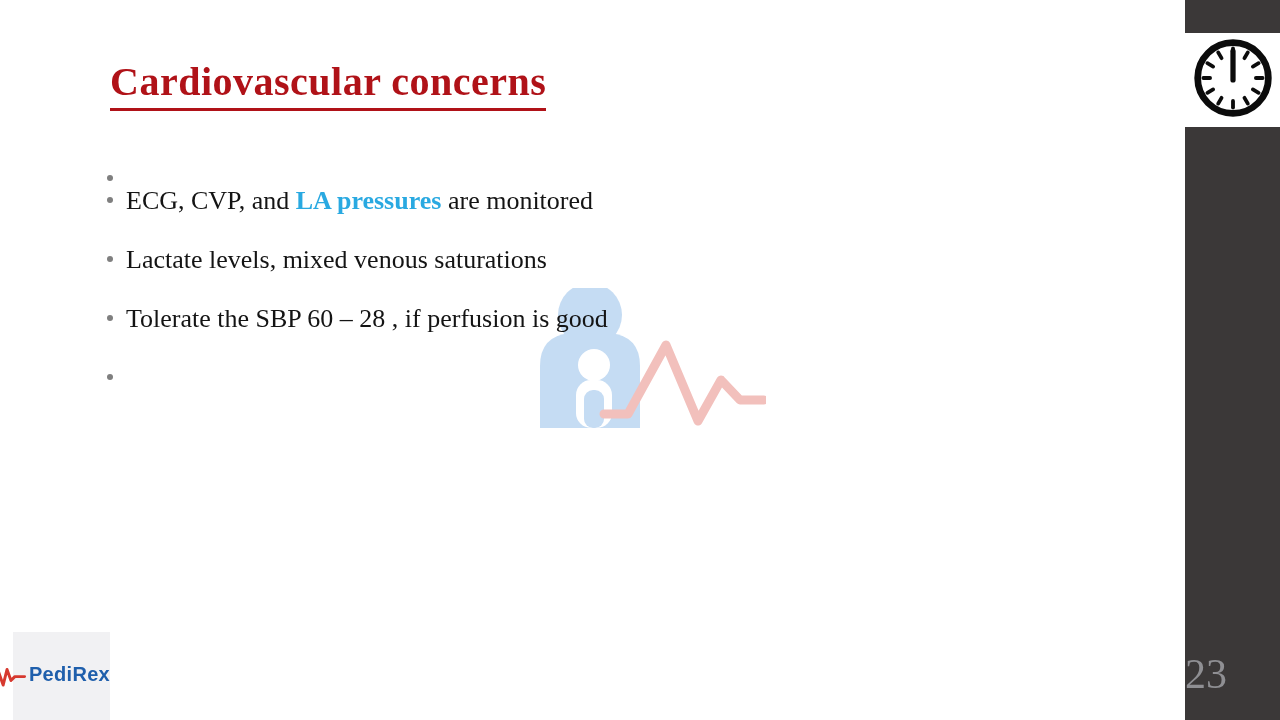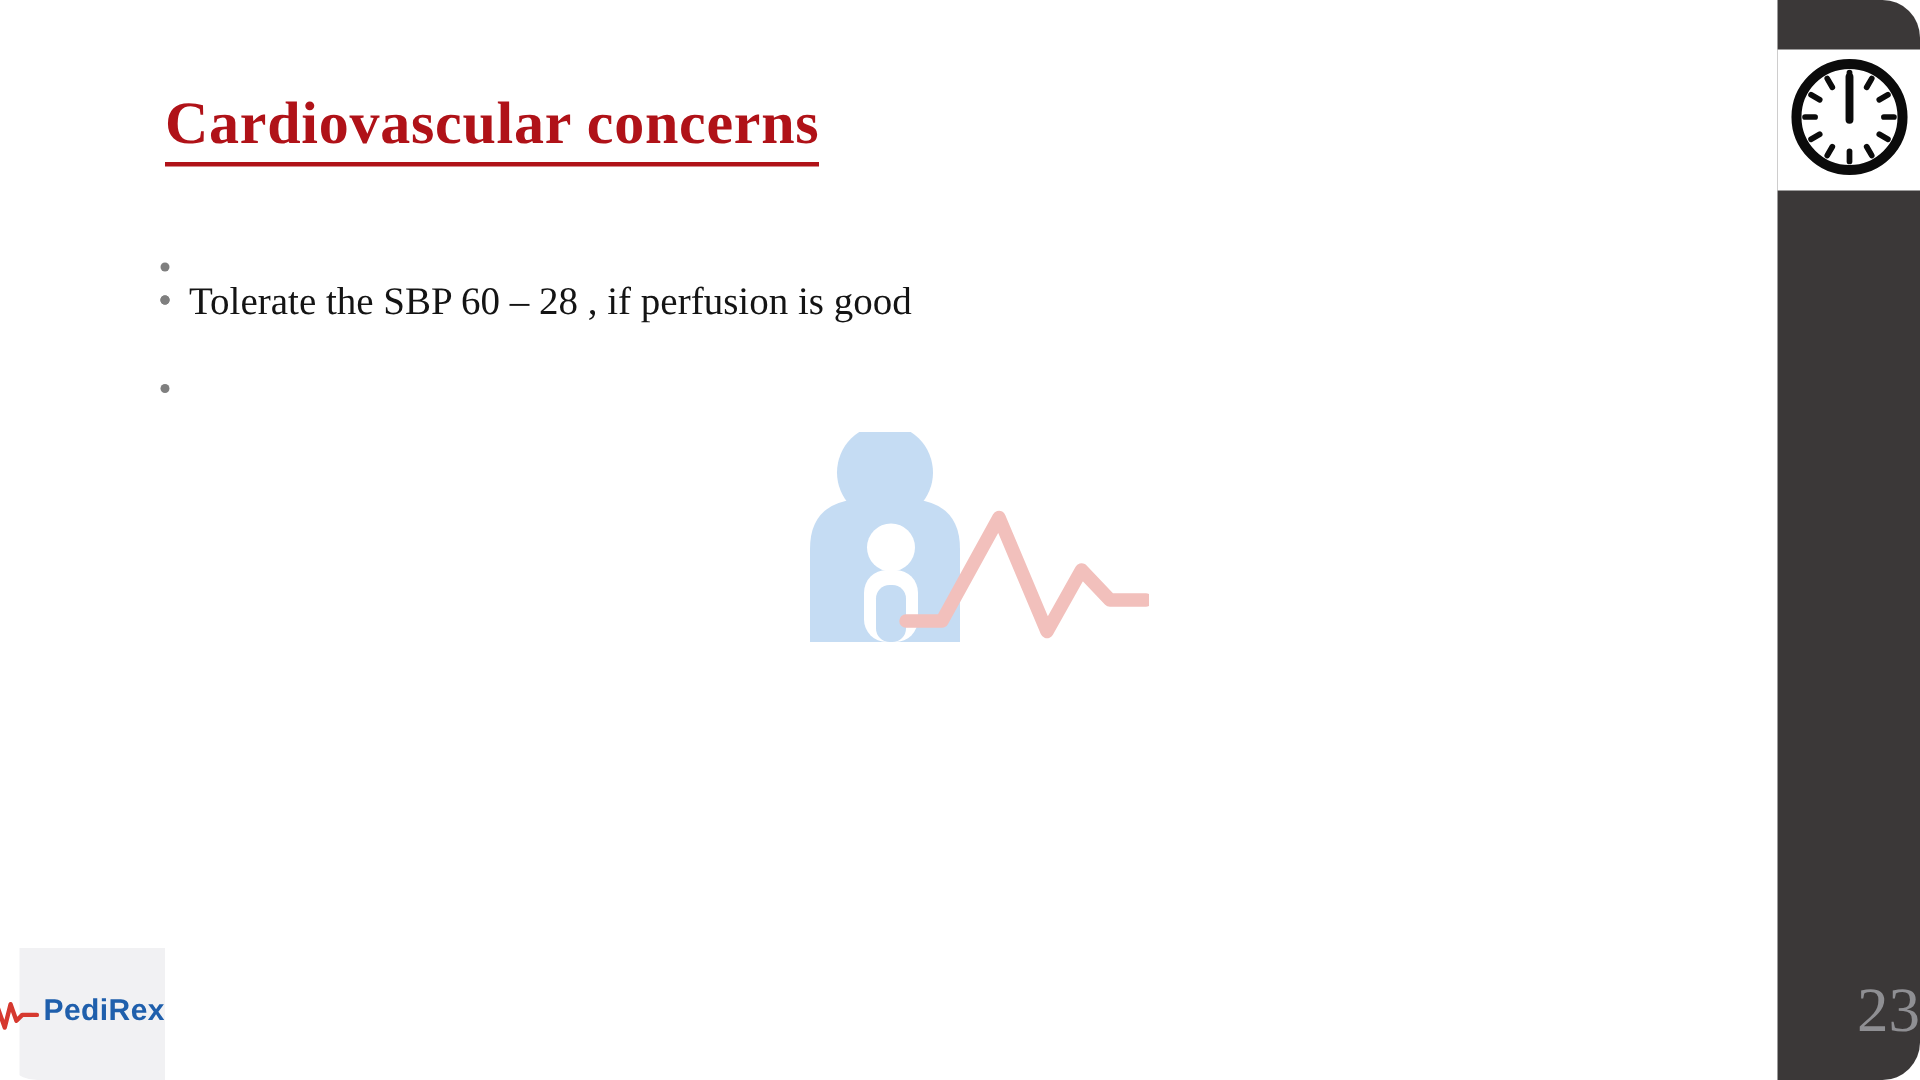--- a/index.html
+++ b/index.html
@@ -1,19 +1,19 @@
 <!DOCTYPE html>
 <html style="--title-red: #B01218; --highlight-blue: #29A9E1; --sidebar-dark: #3B3838; --page-number-gray: #8F8F93; --logo-blue: #1F5FAC; --logo-red: #D6392F; --watermark-blue: #C5DCF3; --watermark-red: #F2C0BC;"><head>
 <meta charset="utf-8">
 <style>
   * { margin: 0; padding: 0; box-sizing: border-box; }
   html, body { width: 1280px; height: 720px; overflow: hidden; background: #fff; }
   .slide {
     position: relative; width: 1280px; height: 720px; background: #ffffff;
-    font-family: "Liberation Serif", "DejaVu Serif", serif; overflow: hidden; border-radius: 25px;
+    font-family: "Liberation Serif", "DejaVu Serif", serif; overflow: hidden;
   }
 
   
   .watermark { position: absolute; left: 528px; top: 288px; width: 238px; height: 140px; z-index: 1; }
 
   
   .title {
     position: absolute; left: 110px; top: 58px; z-index: 2;
     font-size: 40px; font-weight: 700; color: var(--title-red, #B01218);
     display: inline-block; border-bottom: 3px solid var(--title-red, #B01218);
@@ -49,21 +49,21 @@
   .sidebar {
     position: absolute; left: 1185px; top: 0; width: 95px; height: 720px;
     background: var(--sidebar-dark, #3B3838); z-index: 3;
   }
   .clock-box {
     position: absolute; left: 0; top: 33px; width: 95px; height: 94px;
     background: #ffffff; display: flex; align-items: center; justify-content: center;
   }
   .page-number {
     position: absolute; bottom: 22px; left: 0; width: 100%;
-    text-align: right; font-size: 42px; color: var(--page-number-gray, #8F8F93);
+    text-align: left; font-size: 42px; color: var(--page-number-gray, #8F8F93);
     font-family: "Liberation Serif", "DejaVu Serif", serif;
   }
 </style>
 </head>
 <body>
 
 <div class="slide">
 
   <div class="watermark">
     <svg width="238" height="140" viewBox="0 0 238 140" xmlns="http://www.w3.org/2000/svg">
@@ -73,22 +73,22 @@
       <rect x="48" y="92" width="36" height="48" rx="15" fill="#ffffff"></rect>
       <rect x="56" y="102" width="20" height="38" rx="9" fill="var(--watermark-blue, #C5DCF3)"></rect>
       <path d="M76,126 L100,126 L138,57 L170,133 L193,92 L212,112 L236,112" fill="none" stroke="var(--watermark-red, #F2C0BC)" stroke-width="9" stroke-linecap="round" stroke-linejoin="round"></path>
     </svg>
   </div>
 
   <h1 class="title">Cardiovascular concerns</h1>
 
   <ul class="bullets">
       <li><span class="dot"></span></li>
-      <li><span class="dot"></span></li>
-      <li><span class="dot"></span></li>
+      <li><span class="dot"></span><span><span>ECG, CVP, and </span><span class="hl">LA pressures</span><span> are monitored</span></span></li>
+      <li><span class="dot"></span><span><span>Lactate levels, mixed venous saturations</span></span></li>
       <li><span class="dot"></span><span><span>Tolerate the SBP 60 – 28 , if perfusion is good</span></span></li>
       <li><span class="dot"></span></li>
     </ul>
 
   <div class="logo-box">
     <span>
       <svg width="66" height="52" viewBox="0 0 100 80" xmlns="http://www.w3.org/2000/svg">
         <circle cx="31" cy="12" r="10" fill="var(--logo-blue, #1F5FAC)"></circle>
         <path d="M15,60 L15,34 Q15,22 27,21 L37,21 Q48,22 48,34 L48,60 Z" fill="var(--logo-blue, #1F5FAC)"></path>
         <circle cx="33" cy="36" r="7" fill="#ffffff"></circle>

